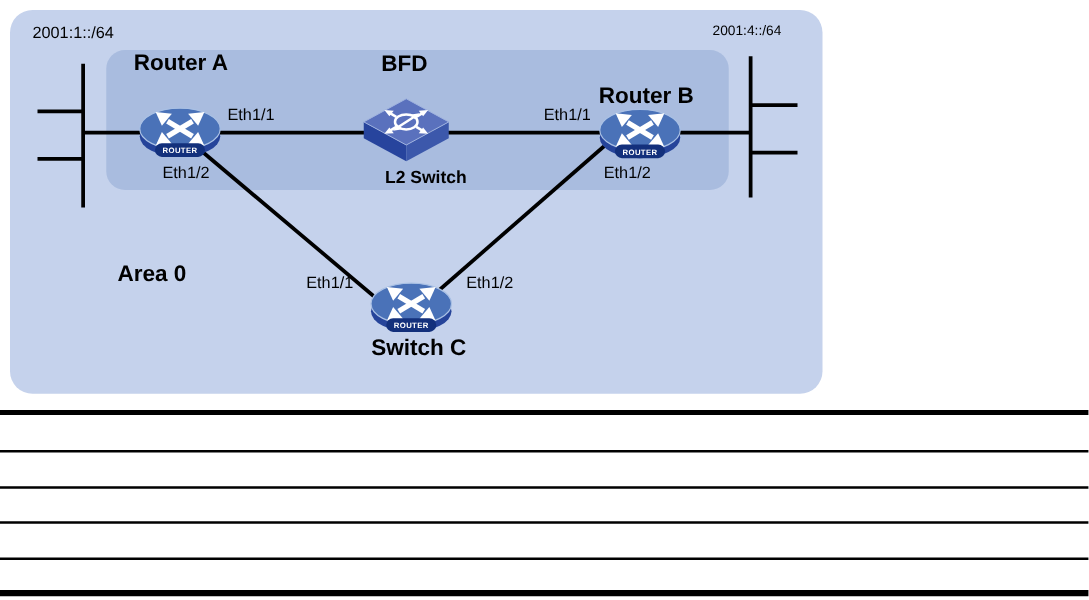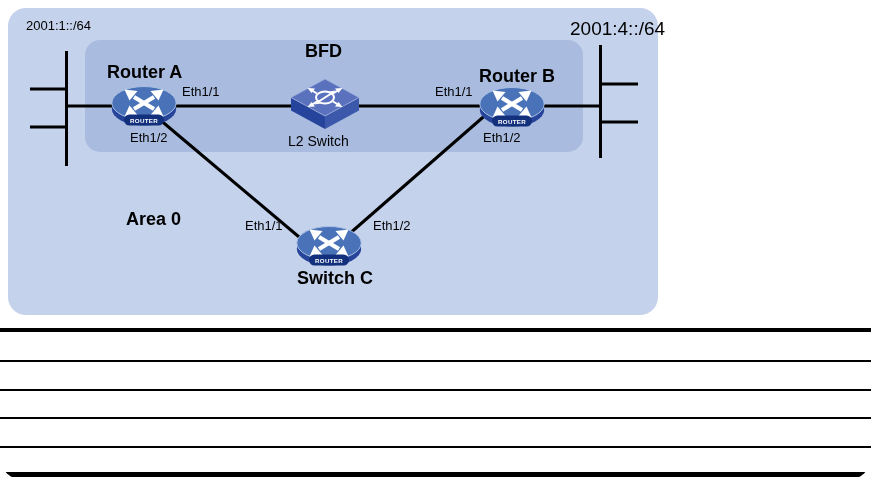--- a/index.html
+++ b/index.html
@@ -1,18 +1,18 @@
 <!DOCTYPE html>
 <html style="--area-box: #c5d2ec; --bfd-box: #a9bcdf; --router-top: #4a72b8; --router-side: #26449a; --badge: #13307c; --switch-top: #5a71bd; --switch-left: #27449d; --switch-right: #3c58ab; --link: #000000;"><head>
 <meta charset="utf-8">
 <style>
   html,body { margin:0; padding:0; background:#fff; }
   .page {
     position:relative; width:871px; height:480px; background:#fff;
-    font-family:"Liberation Sans", sans-serif; overflow:hidden;border-radius:23px;
+    font-family:"Liberation Sans", sans-serif; overflow:hidden;
   }
   
   .area-box {
     position:absolute; left:8px; top:8px; width:650px; height:307px;
     background:var(--area-box,#c5d2ec); border-radius:18px;
   }
   .bfd-box {
     position:absolute; left:85px; top:40px; width:498px; height:112px;
     background:var(--bfd-box,#a9bcdf); border-radius:15px;
   }
@@ -132,30 +132,30 @@
         <line x1="43" y1="15.5" x2="48" y2="12.5"></line>
         <polygon points="52.5,10 45,10.5 48.5,15"></polygon>
         <line x1="27" y1="23.5" x2="22" y2="26.5"></line>
         <polygon points="17.5,29 25,28.5 21.5,24"></polygon>
         <line x1="43" y1="23.5" x2="48" y2="26.5"></line>
         <polygon points="52.5,29 45,28.5 48.5,24"></polygon>
       </g>
     </svg>
 
     <span class="lbl" style="left:26px;  top:19px;  font-size:13px;">2001:1::/64</span>
-    <span class="lbl" style="left:570px; top:19px;  font-size:19px;">2001:4::/64</span>
+    <span class="lbl" style="left:570px; top:19px;  font-size:11px;">2001:4::/64</span>
     <span class="lbl bold" style="left:305px; top:42px;">BFD</span>
-    <span class="lbl bold" style="left:107px; top:63px;">Router A</span>
+    <span class="lbl bold" style="left:107px; top:41px;">Router A</span>
     <span class="lbl bold" style="left:479px; top:67px;">Router B</span>
     <span class="lbl" style="left:182px; top:85px;">Eth1/1</span>
     <span class="lbl" style="left:435px; top:85px;">Eth1/1</span>
     <span class="lbl" style="left:130px; top:131px;">Eth1/2</span>
     <span class="lbl" style="left:483px; top:131px;">Eth1/2</span>
-    <span class="lbl md" style="left:288px; top:134px;">L2 Switch</span>
-    <span class="lbl bold" style="left:126px; top:210px;">Area 0</span>
+    <span class="lbl md" style="left:308px; top:134px;font-weight:bold;">L2 Switch</span>
+    <span class="lbl bold" style="left:94px; top:210px;">Area 0</span>
     <span class="lbl" style="left:245px; top:219px;">Eth1/1</span>
     <span class="lbl" style="left:373px; top:219px;">Eth1/2</span>
     <span class="lbl bold" style="left:297px; top:269px;">Switch C</span>
   </div>
 
   <div class="doc-table">
     <div class="doc-table-row"></div>
     <div class="doc-table-row"></div>
     <div class="doc-table-row"></div>
     <div class="doc-table-row"></div>

